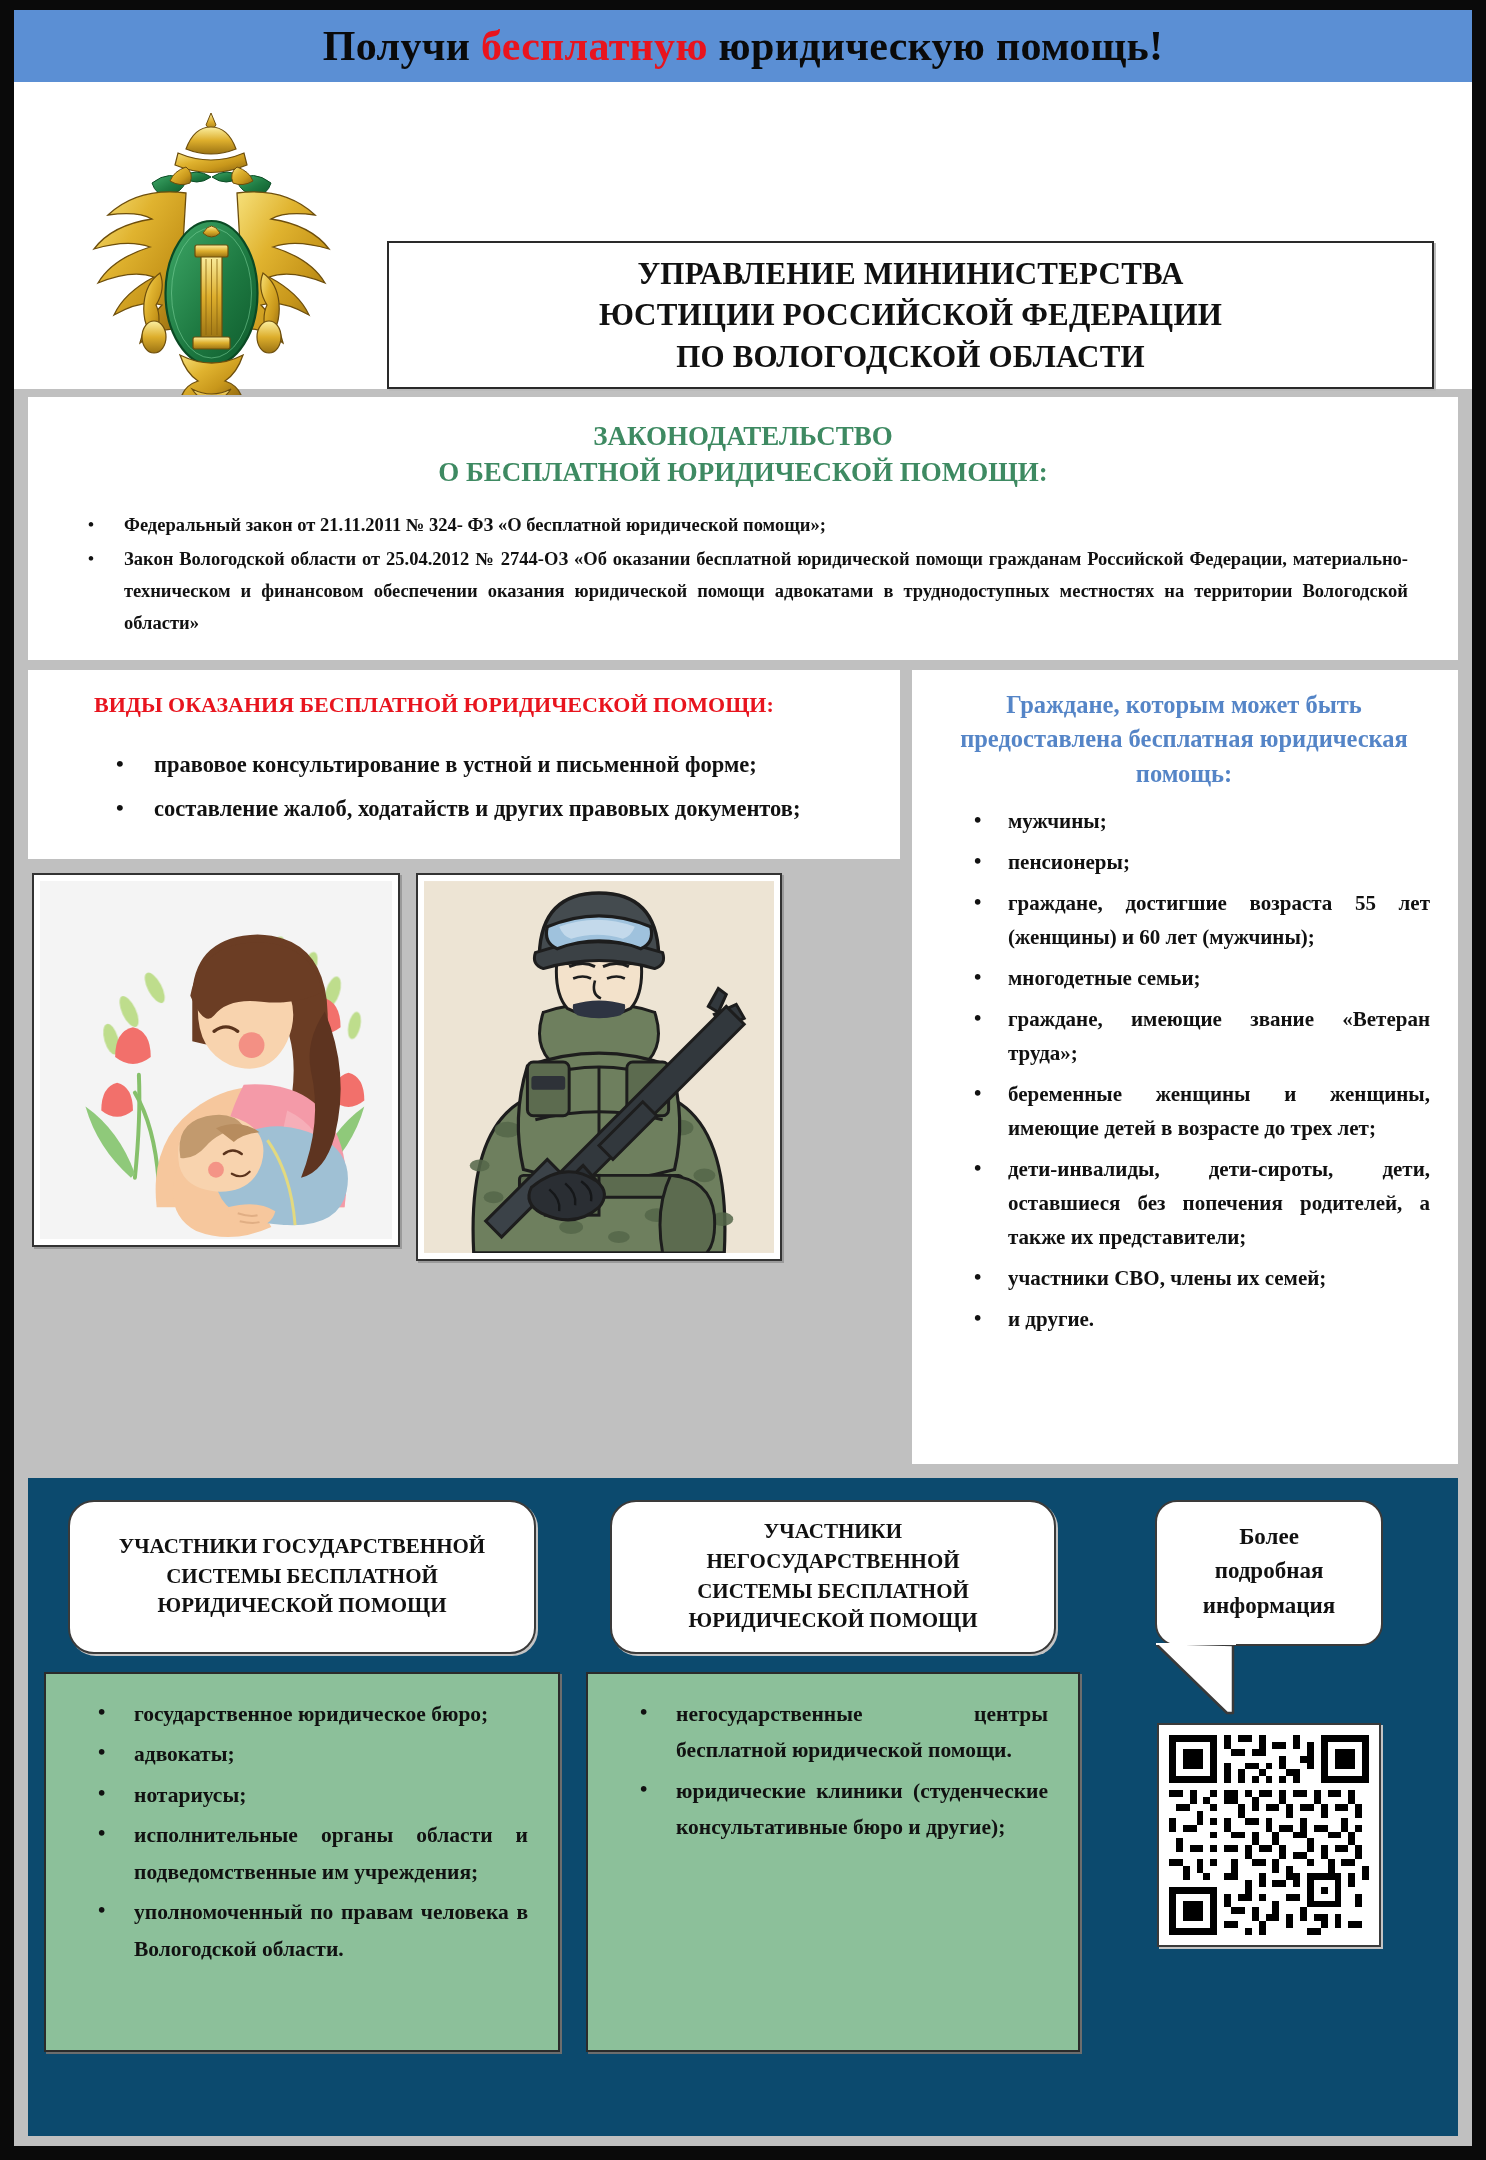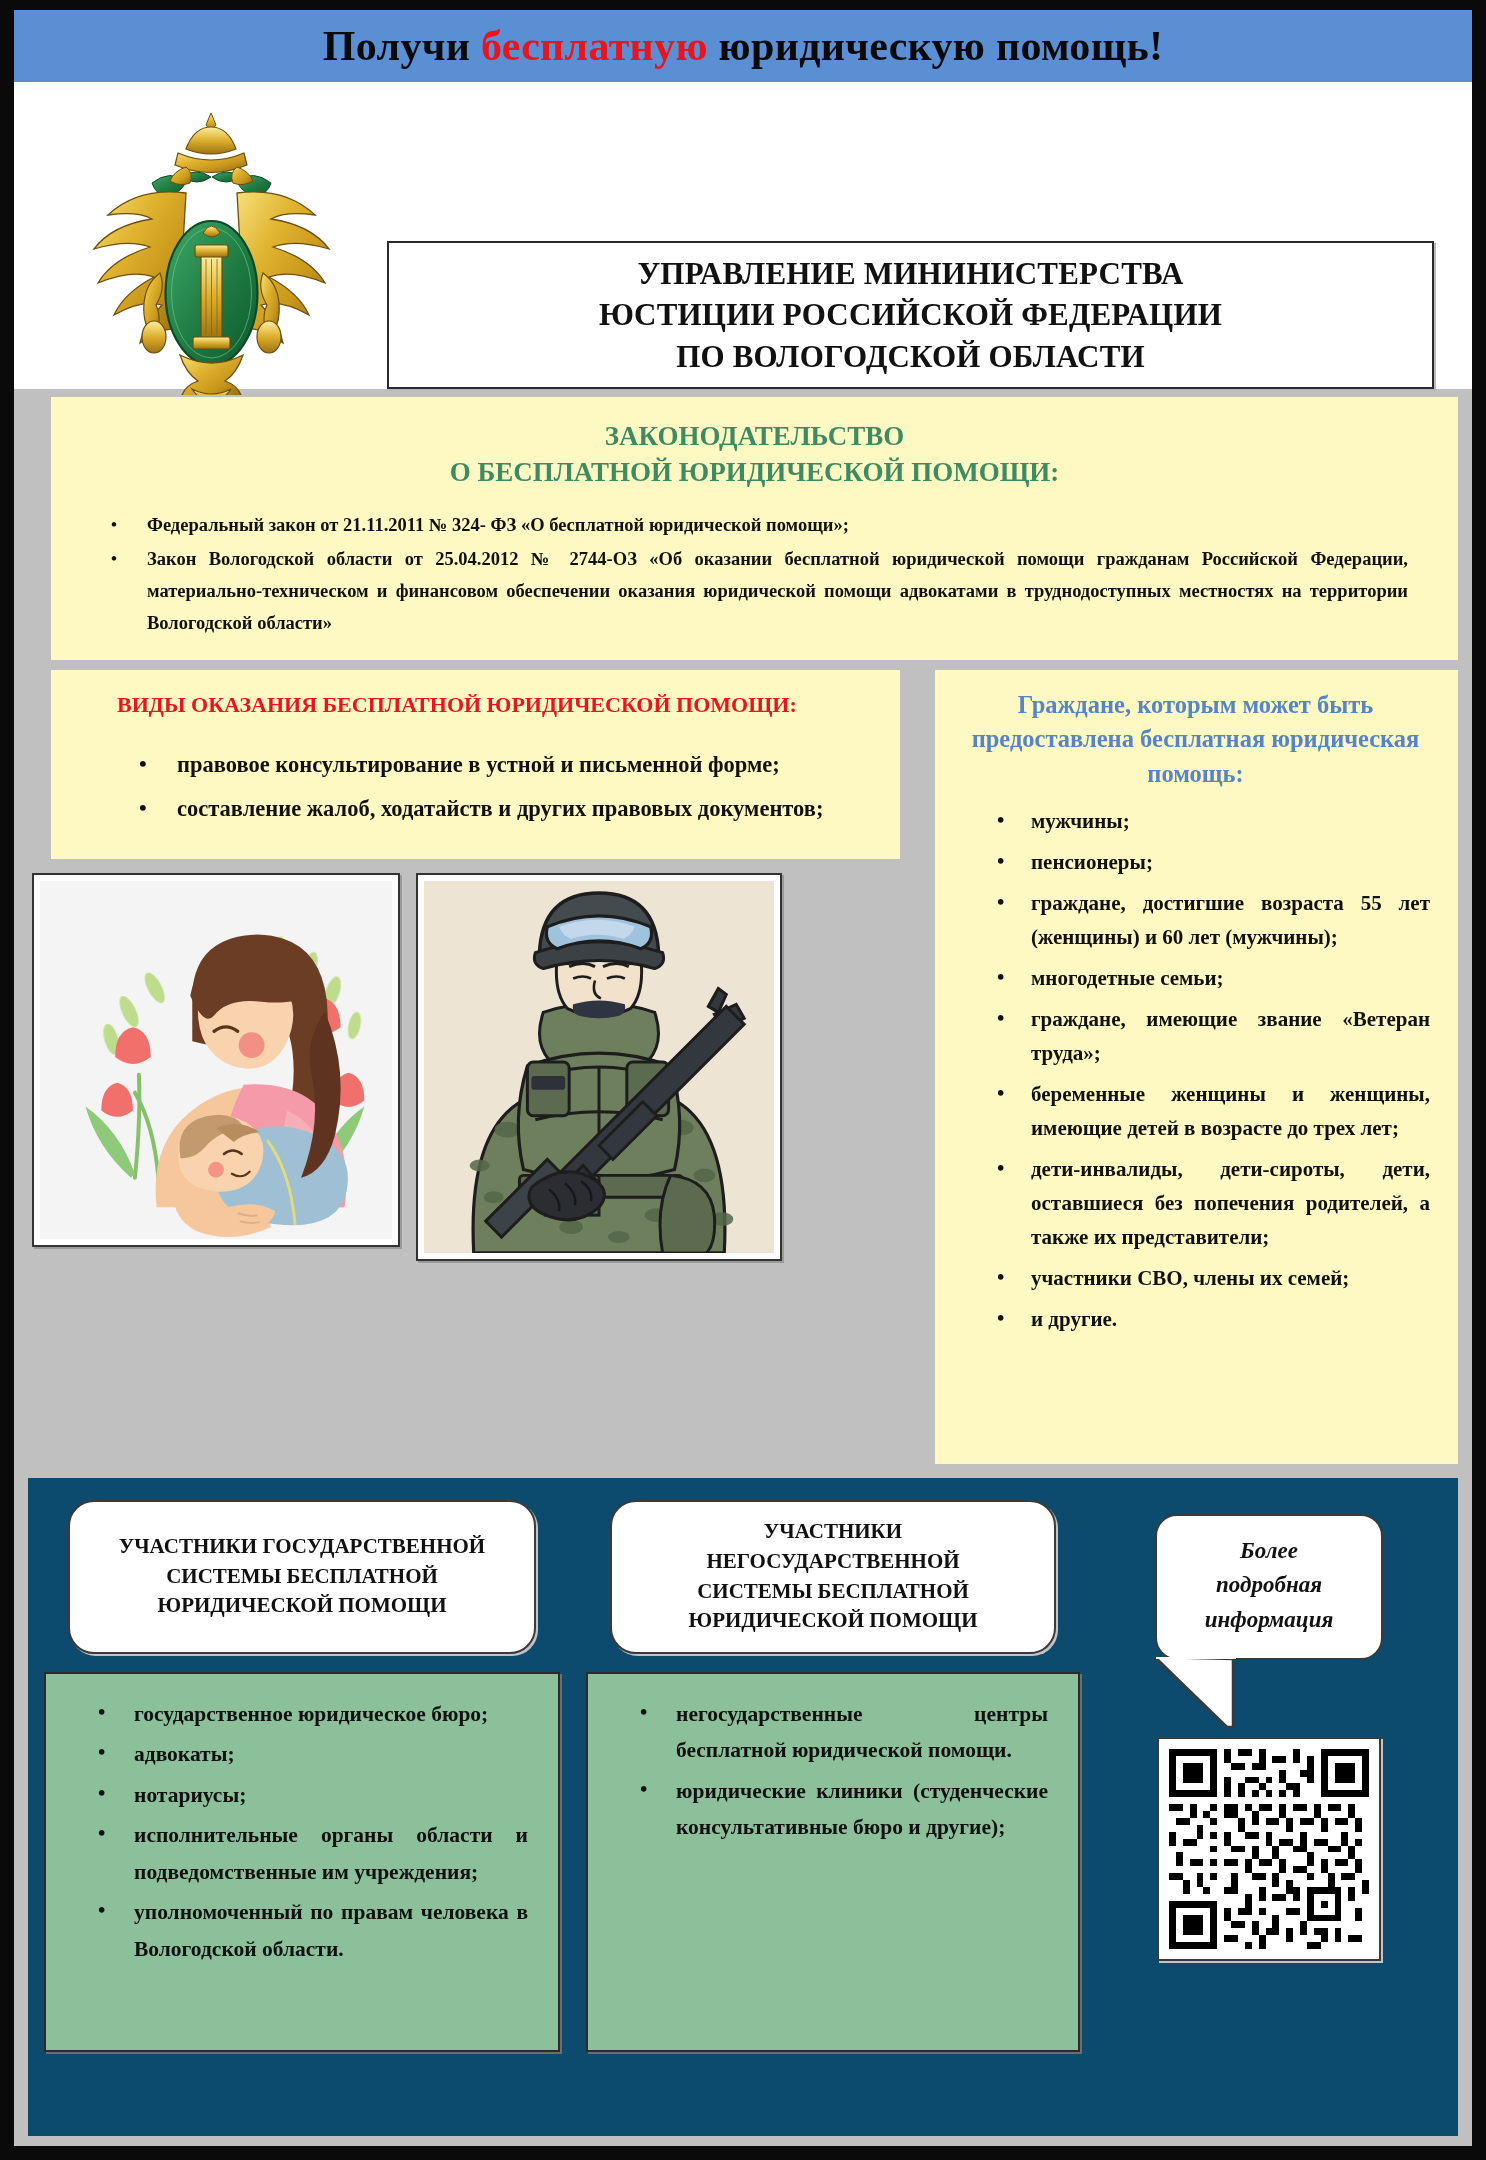--- a/index.html
+++ b/index.html
@@ -94,22 +94,21 @@
   
   .body-gray {
     flex: 1 1 auto;
     background: #C0C0C0;
     padding: 8px 14px 10px 14px;
     display: flex;
     flex-direction: column;
   }
 
   .panel {
-    background: #fef9c3;
-    margin-left: 23px;
+    background: #ffffff;
   }
 
   
   .legis {
     padding: 22px 26px 18px 26px;
     margin-bottom: 10px;
   }
   .legis-title {
     text-align: center;
     color: #3E8A62;
@@ -303,22 +302,21 @@
     position: absolute;
     left: -36px;
     top: -1px;
     font-size: 21px;
   }
 
   
   .bubble-wrap {
     position: relative;
     width: 228px;
-    margin-top: 14px;
-    font-style: italic;
+    margin-top: 0;
   }
   .bubble {
     border: 2px solid #3a3a3a;
     border-radius: 22px;
     background: #ffffff;
     padding: 18px 10px 20px 10px;
     text-align: center;
   }
   .bubble span {
     display: block;

